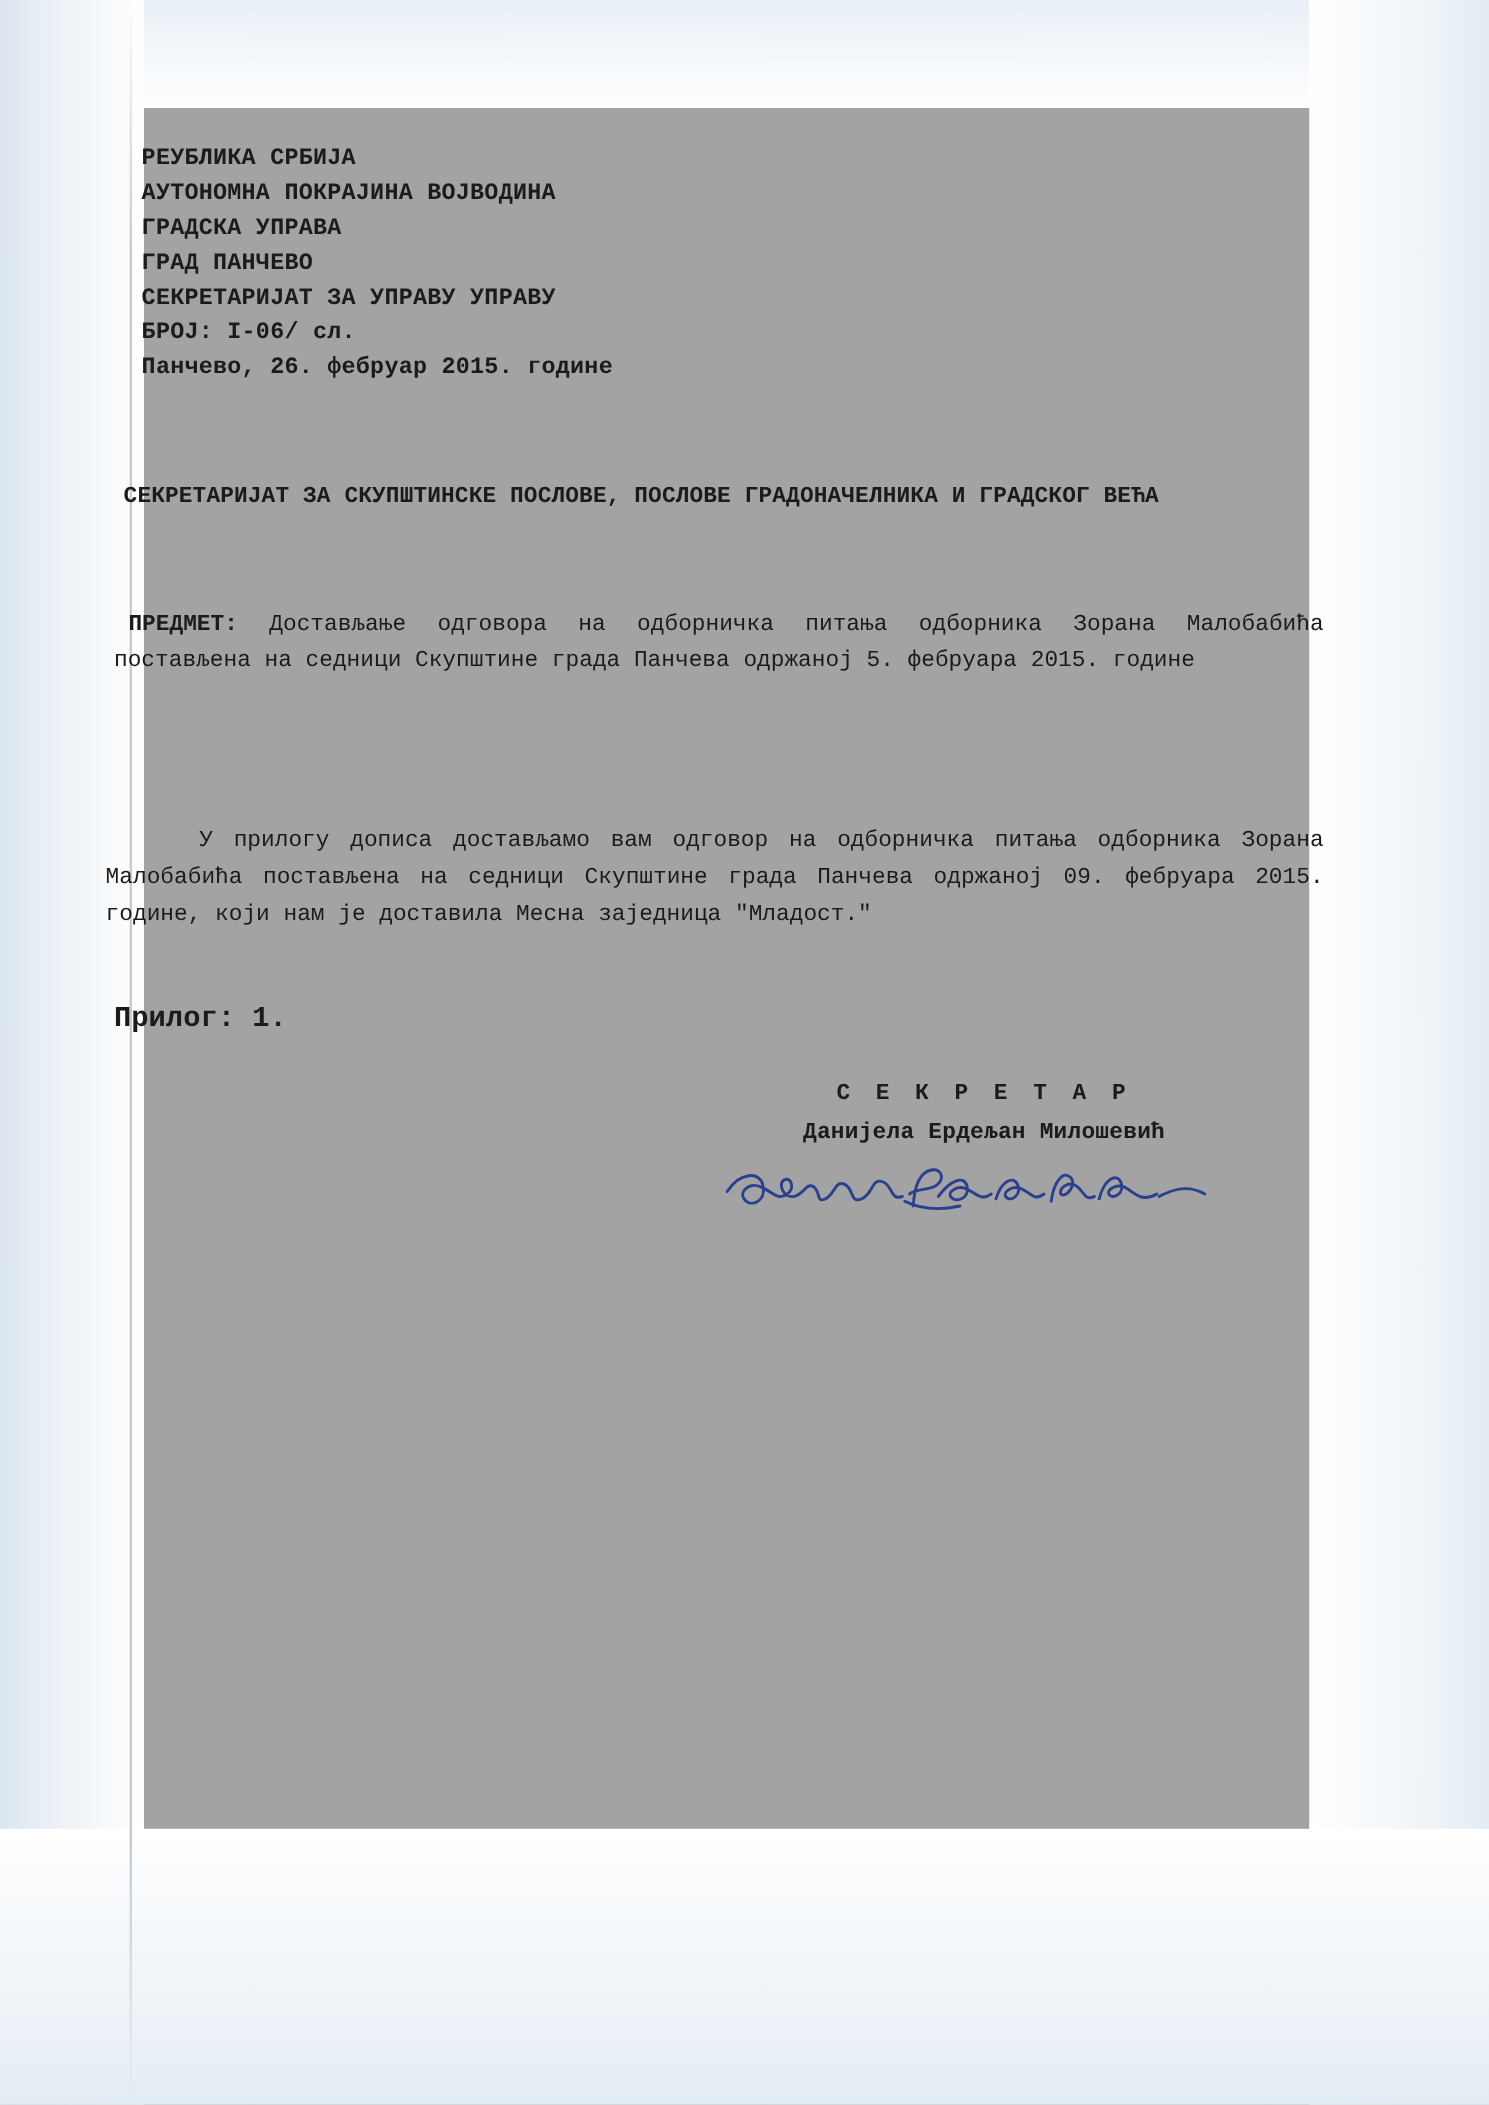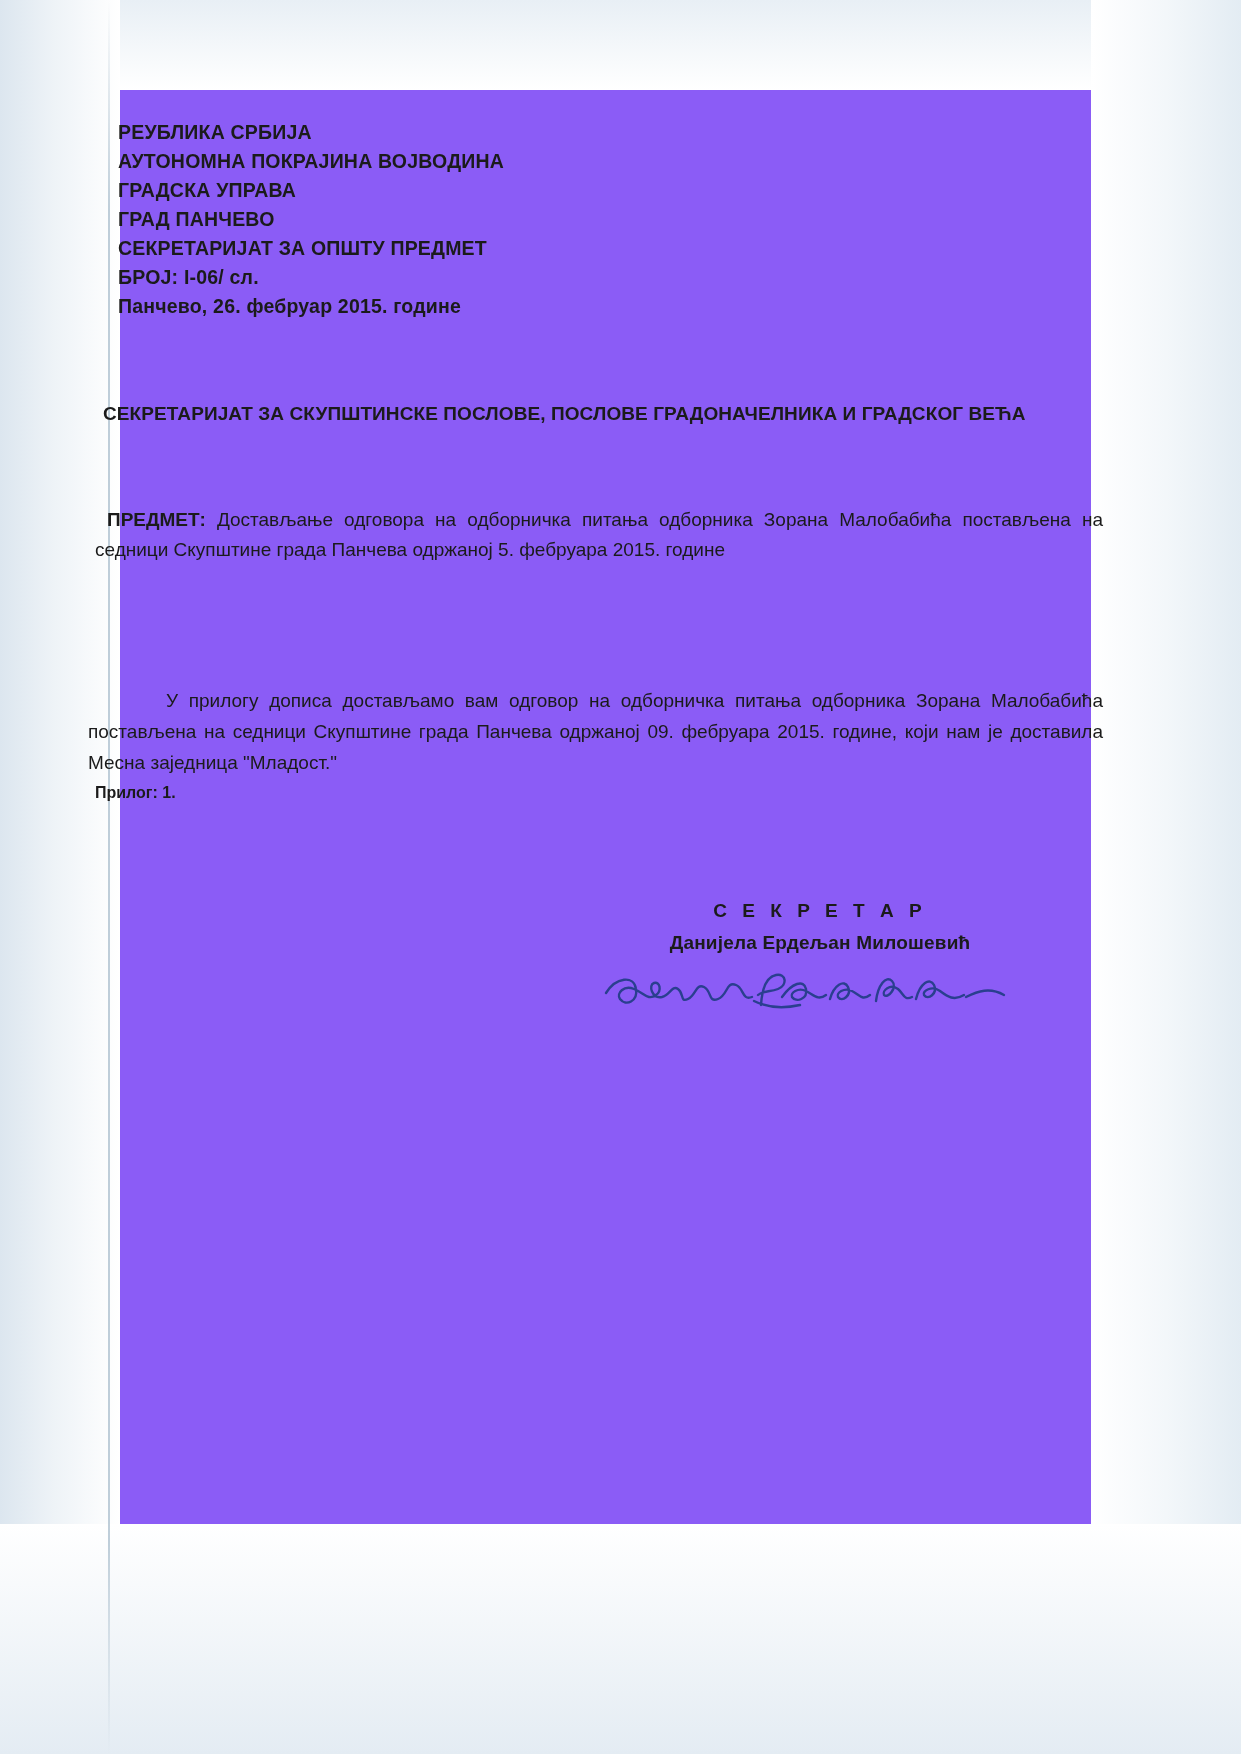--- a/index.html
+++ b/index.html
@@ -4,23 +4,23 @@
 <style>
   html, body {
     margin: 0;
     padding: 0;
     background: #ffffff;
   }
   .page {
     position: relative;
     width: 1241px;
     height: 1754px;
-    background: #8b5cf6;
+    background: #a3a3a3;
     overflow: hidden;
-    font-family: Liberation Sans, sans-serif;
+    font-family: Liberation Mono, monospace;
     color: #1b1b1b;
   }
   
   .scan-tint-left {
     position: absolute;
     left: 0; top: 0;
     width: 120px; height: 100%;
     background: linear-gradient(to right, #dce6ef 0%, #eef3f7 45%, #ffffff 100%);
     pointer-events: none;
   }
@@ -102,22 +102,22 @@
     width: 1015px;
     font-size: 19px;
     line-height: 31px;
     text-align: justify;
     text-indent: 78px;
   }
 
   .attachment {
     position: absolute;
     left: 95px;
-    top: 784px;
-    font-size: 16px;
+    top: 836px;
+    font-size: 24px;
     font-weight: bold;
   }
 
   .signature-block {
     position: absolute;
     left: 600px;
     top: 900px;
     width: 440px;
     text-align: center;
   }
@@ -151,21 +151,21 @@
   <div class="scan-tint-bottom"></div>
   <div class="fold-line"></div>
 
   <div class="content">
 
     <div class="letterhead">
       <div>РЕУБЛИКА СРБИЈА</div>
       <div>АУТОНОМНА ПОКРАЈИНА ВОЈВОДИНА</div>
       <div>ГРАДСКА УПРАВА</div>
       <div>ГРАД ПАНЧЕВО</div>
-      <div>СЕКРЕТАРИЈАТ ЗА ОПШТУ ПРЕДМЕТ</div>
+      <div>СЕКРЕТАРИЈАТ ЗА УПРАВУ УПРАВУ</div>
       <div>БРОЈ: I-06/ сл.</div>
       <div>Панчево, 26. фебруар  2015. године</div>
     </div>
 
     <div class="addressee">СЕКРЕТАРИЈАТ ЗА СКУПШТИНСКЕ ПОСЛОВЕ, ПОСЛОВЕ ГРАДОНАЧЕЛНИКА И ГРАДСКОГ ВЕЋА</div>
 
     <div class="subject">
       <span class="label">ПРЕДМЕТ:</span>
       <span>Достављање одговора на одборничка питања одборника Зорана Малобабића постављена на седници Скупштине града Панчева одржаној 5. фебруара 2015. године</span>
     </div>

